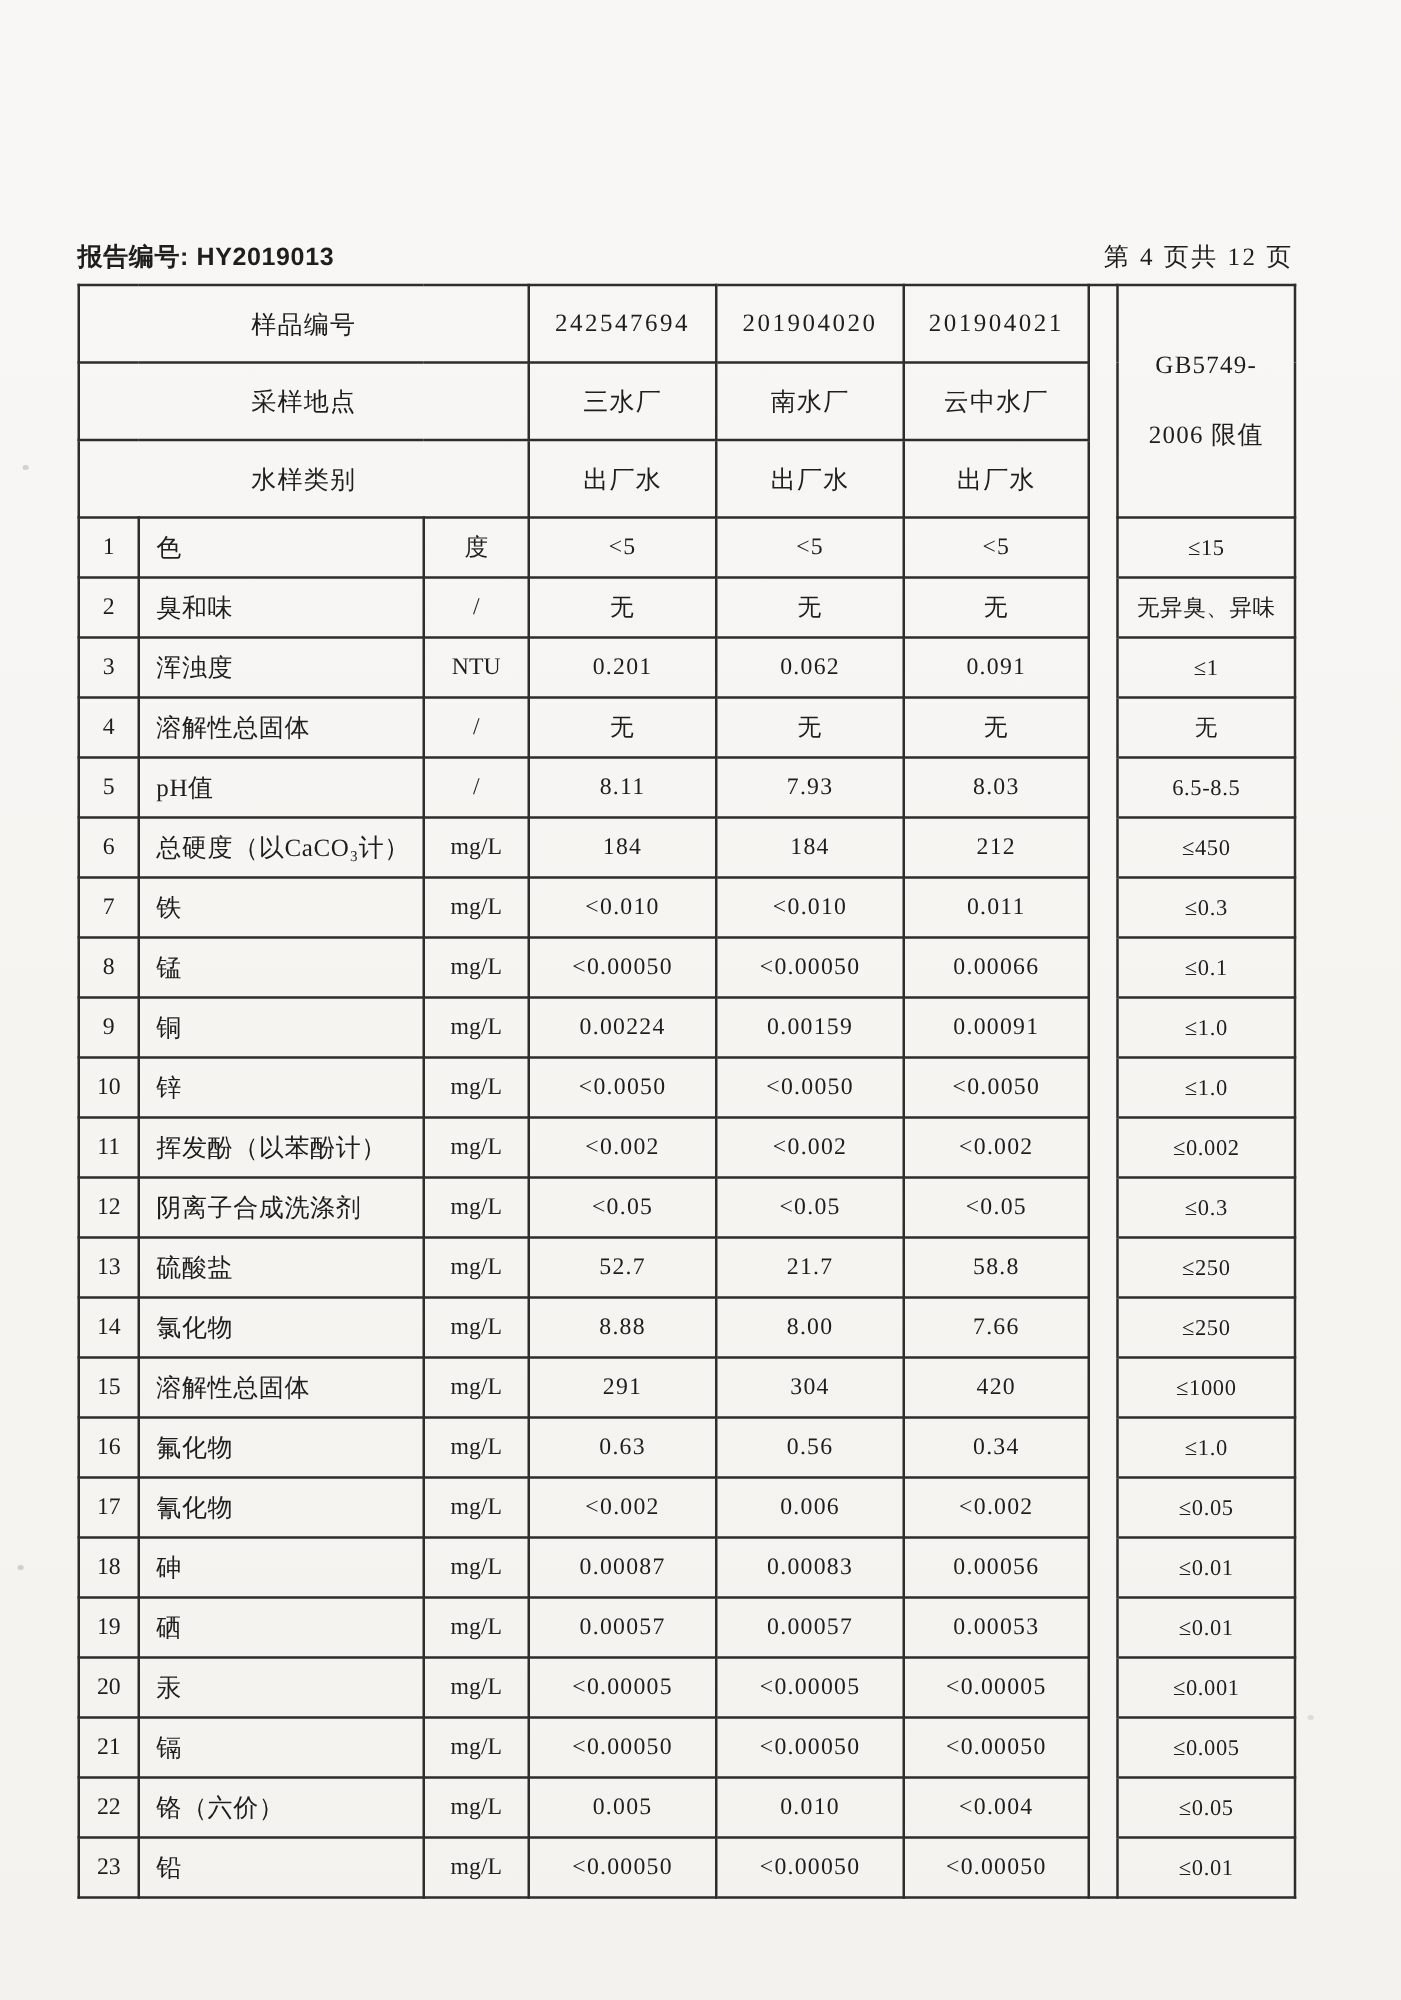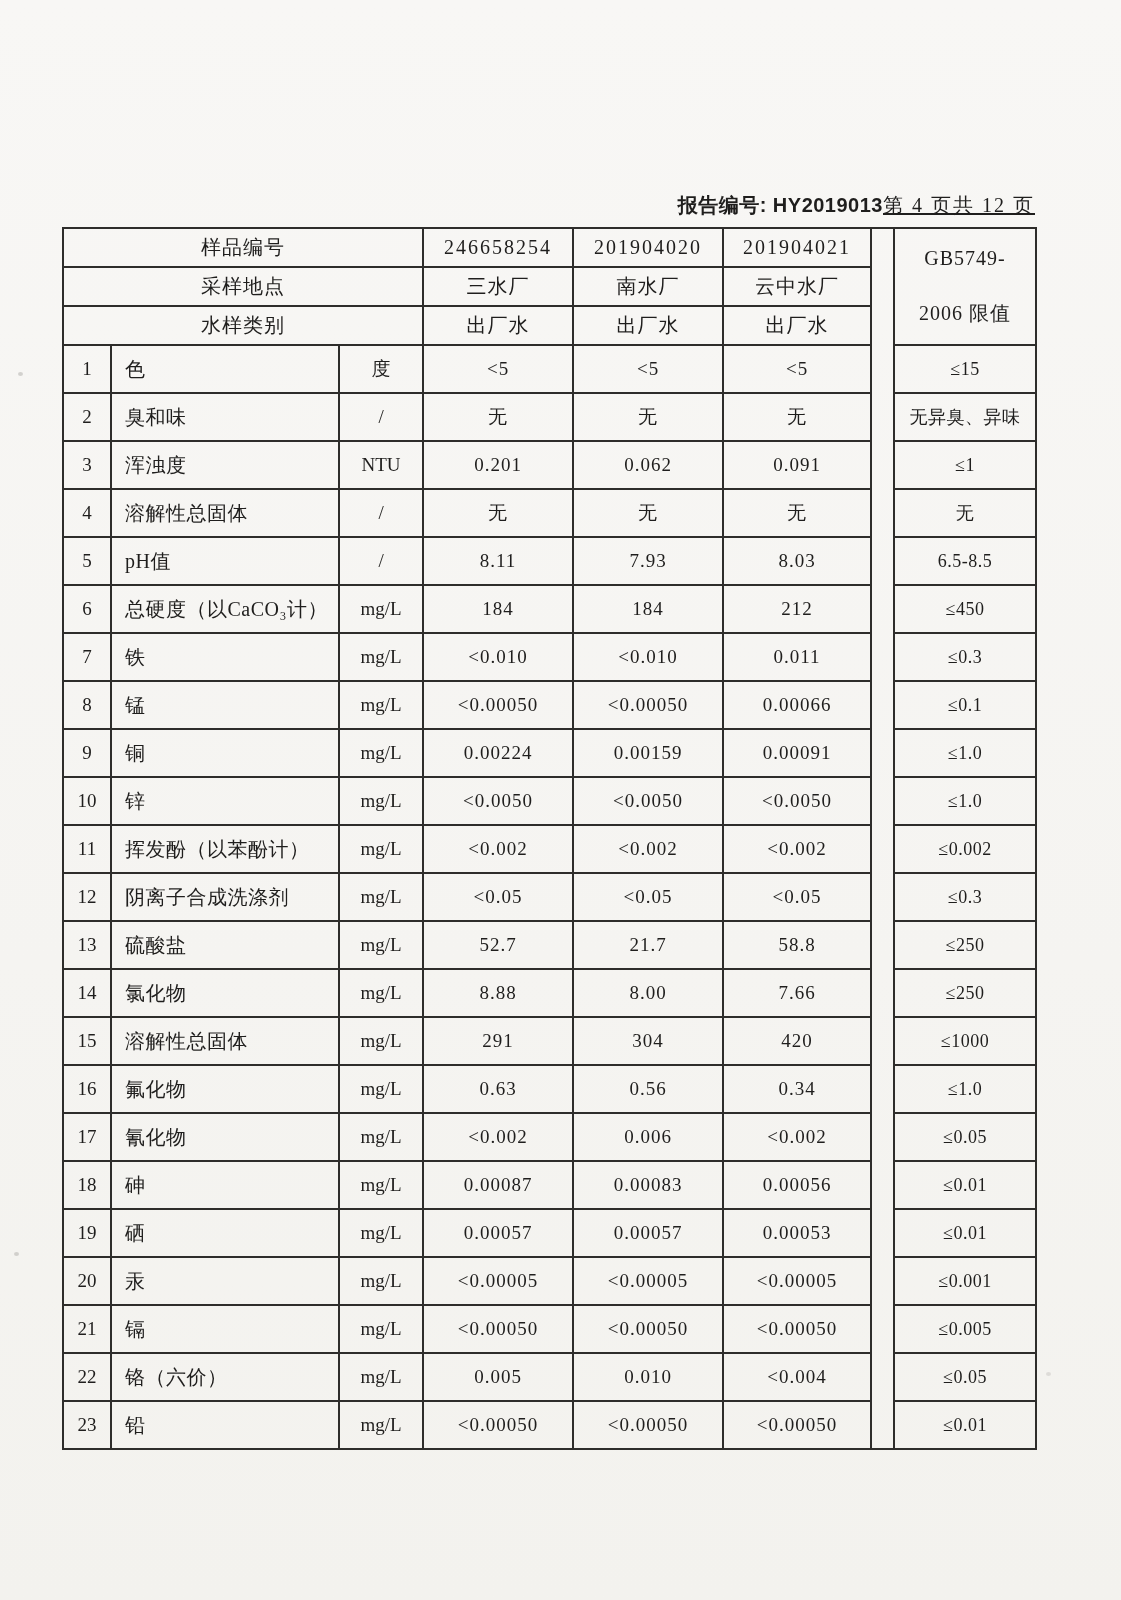--- a/index.html
+++ b/index.html
@@ -19,43 +19,43 @@
     overflow:hidden;
   }
   .title{
     position:absolute;top:124px;left:0;width:100%;
     text-align:center;
     font-family:"Liberation Sans","DejaVu Sans",sans-serif;
     font-weight:700;font-size:29px;letter-spacing:1px;
   }
   .info-row{
     position:absolute;top:192px;left:62px;width:973px;
-    display:flex;justify-content:flex-end;align-items:baseline;
+    display:flex;justify-content:space-between;align-items:baseline;
   }
   .report-no{
     font-family:"Liberation Sans","DejaVu Sans",sans-serif;
     font-weight:700;font-size:20px;letter-spacing:.5px;
   }
   .page-indicator{
-    font-size:20px;letter-spacing:2px;font-weight:400;text-decoration:underline;
+    font-size:20px;letter-spacing:2px;font-weight:400;
   }
   table.results{
     position:absolute;top:227px;left:62px;
     width:973px;
     border-collapse:collapse;table-layout:fixed;
     border:2px solid var(--line);
   }
   td{
     border:2px solid var(--line);
     text-align:center;vertical-align:middle;
     padding:0;overflow:hidden;
     font-size:20px;
   }
   tr{height:48px;}
-  tr.hrow{height:39px;}
+  tr.hrow{height:62px;}
   .c-label{font-size:20px;letter-spacing:1px;}
   .c-id{font-size:20px;letter-spacing:2px;}
   .c-num{font-size:19px;}
   .c-name{text-align:left;padding-left:13px;letter-spacing:.5px;}
   .c-unit{font-size:19px;}
   .c-val{font-size:19px;letter-spacing:1px;}
   .c-limit{font-size:18px;letter-spacing:.5px;border-radius:30px;}
   .gap{border-top:hidden;border-bottom:hidden;}
   .gap-top{border-top:2px solid var(--line);}
   .gap-bottom{border-bottom:2px solid var(--line);}
@@ -84,21 +84,21 @@
         <col style="width:84px">
       <col style="width:150px">
         <col style="width:150px">
         <col style="width:148px">
       <col style="width:23px">
         <col style="width:142px">
     </colgroup>
     <tbody>
       <tr class="hrow">
         <td colspan="3" class="c-label">样品编号</td>
-        <td class="c-id">246658254</td>
+        <td class="c-id">242547694</td>
         <td class="c-id">201904020</td>
         <td class="c-id">201904021</td>
         <td class="gap gap-top"></td>
         <td rowspan="3" class="c-limit limit-head">
           <div class="l1">GB5749-</div>
           <div class="l2">2006 限值</div>
         </td>
       </tr>
       <tr class="hrow">
         <td colspan="3" class="c-label">采样地点</td>

